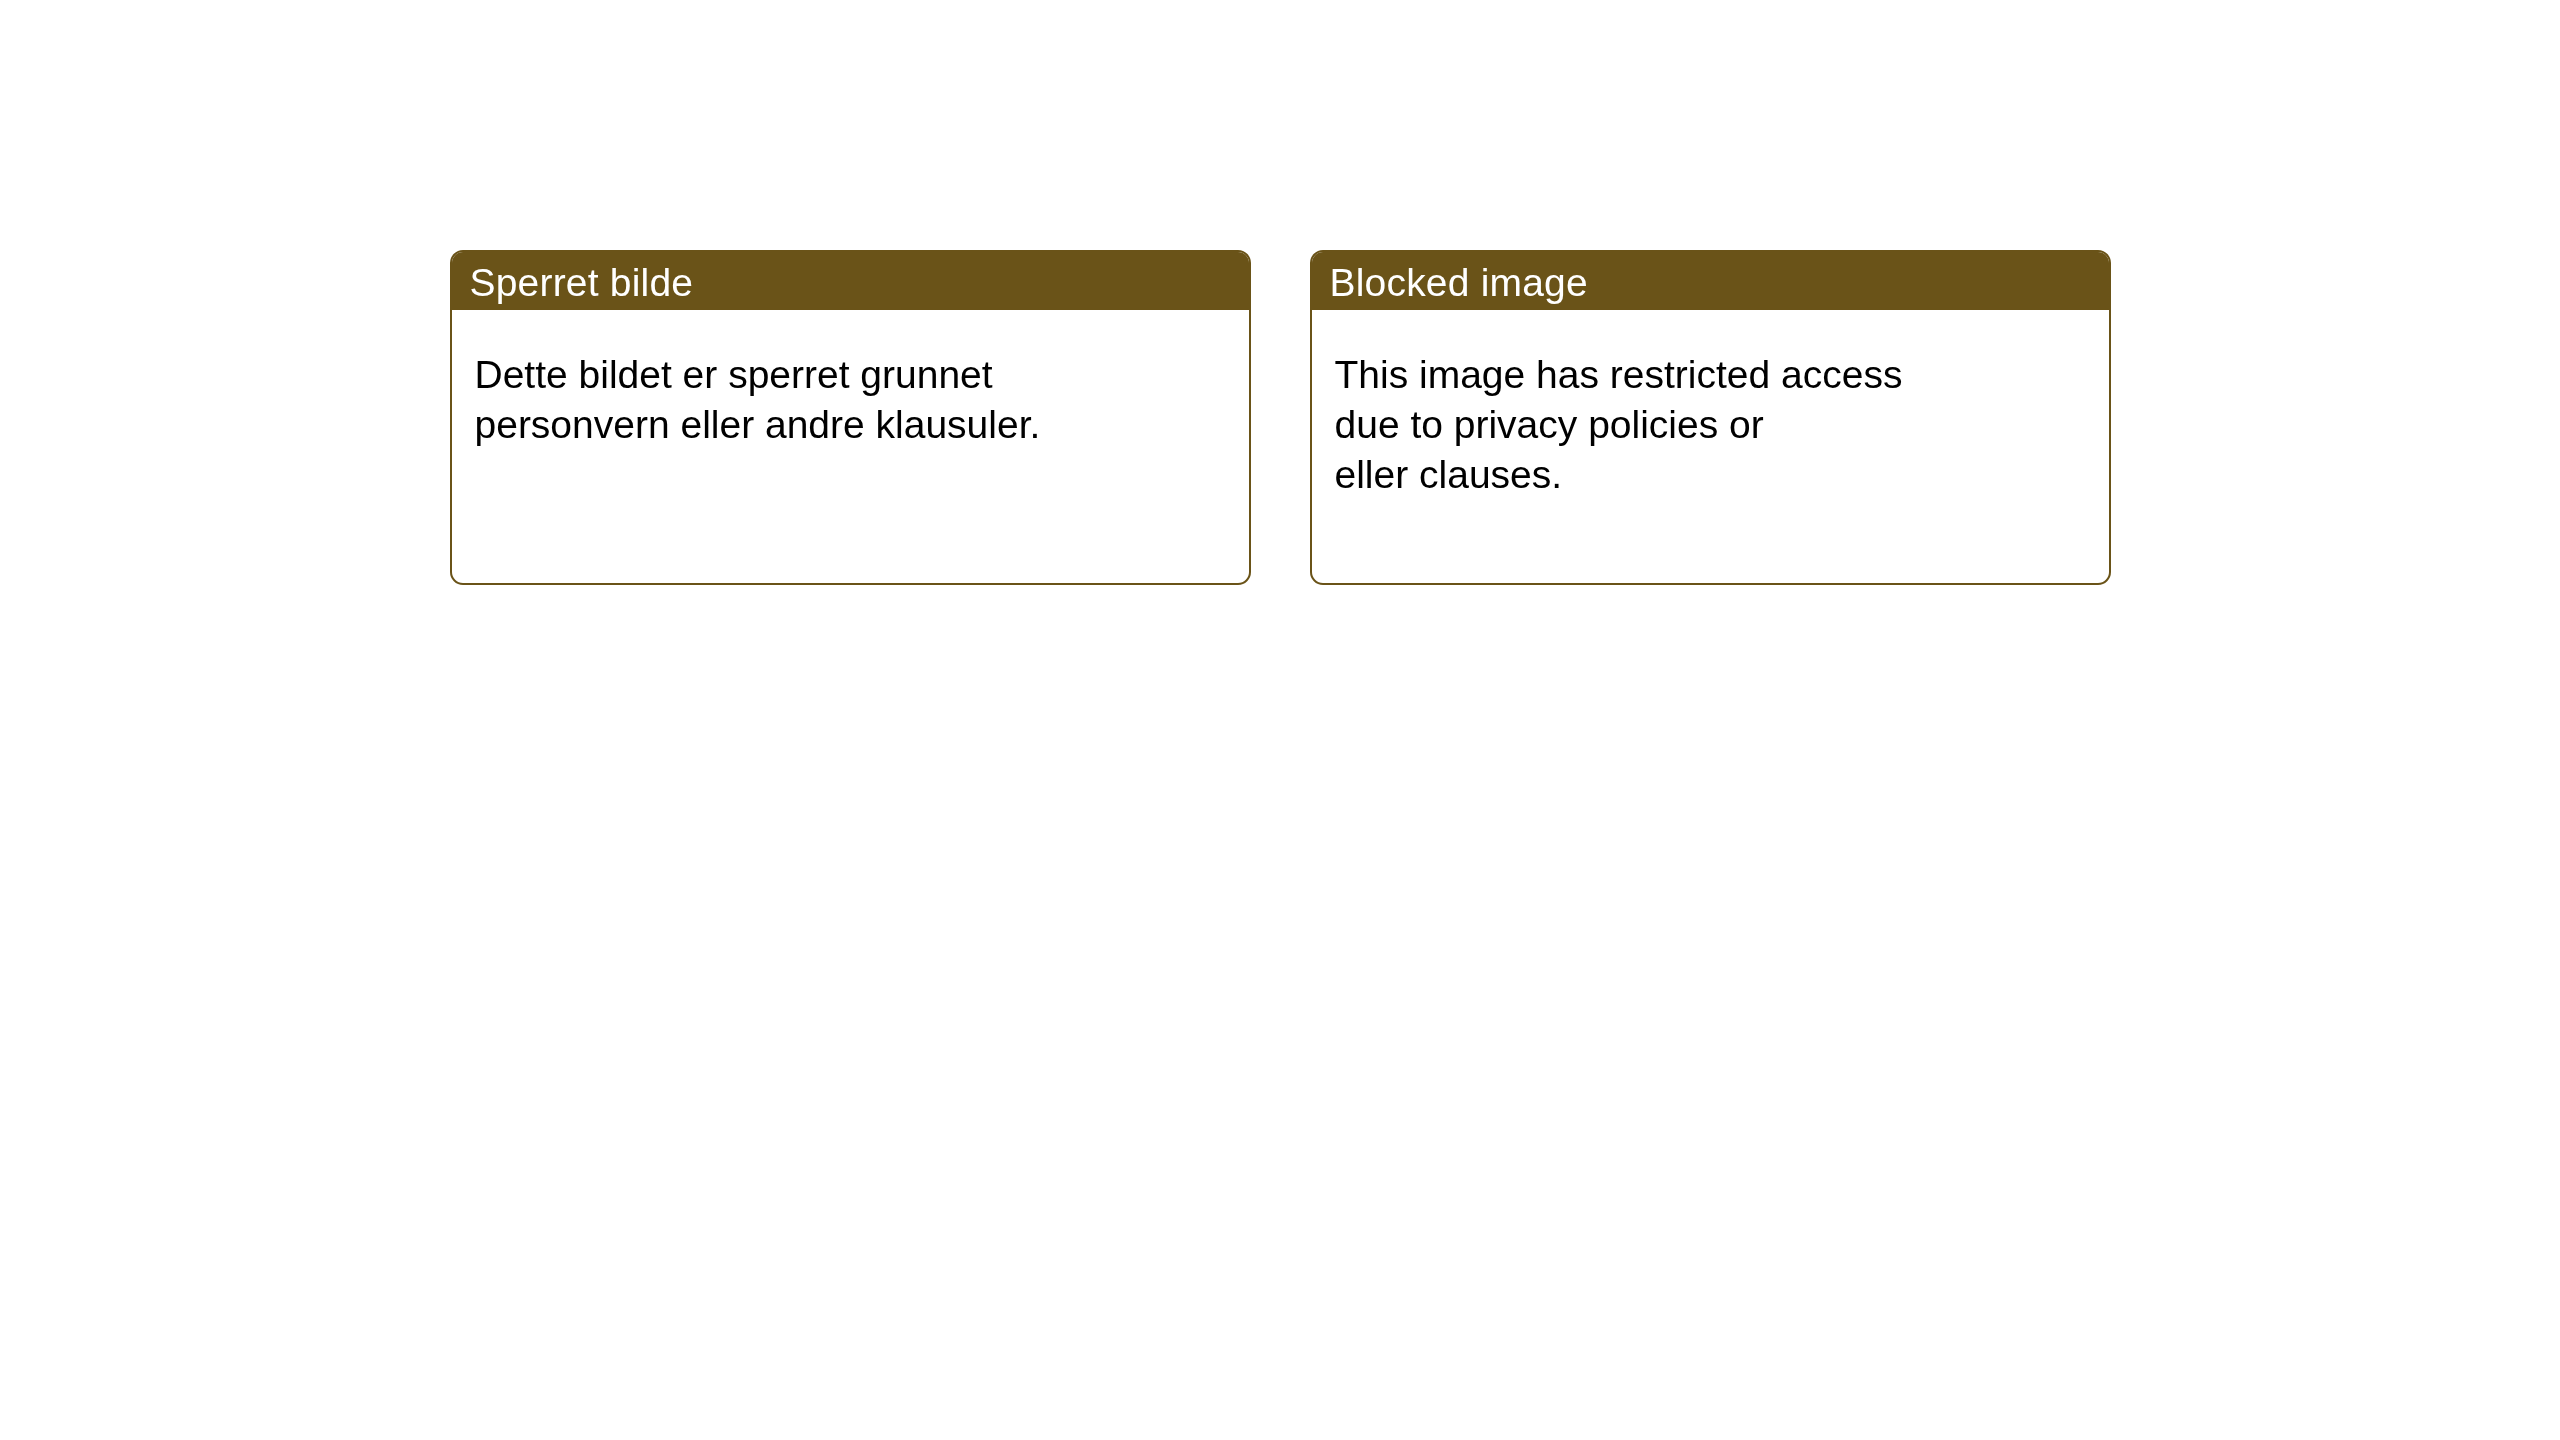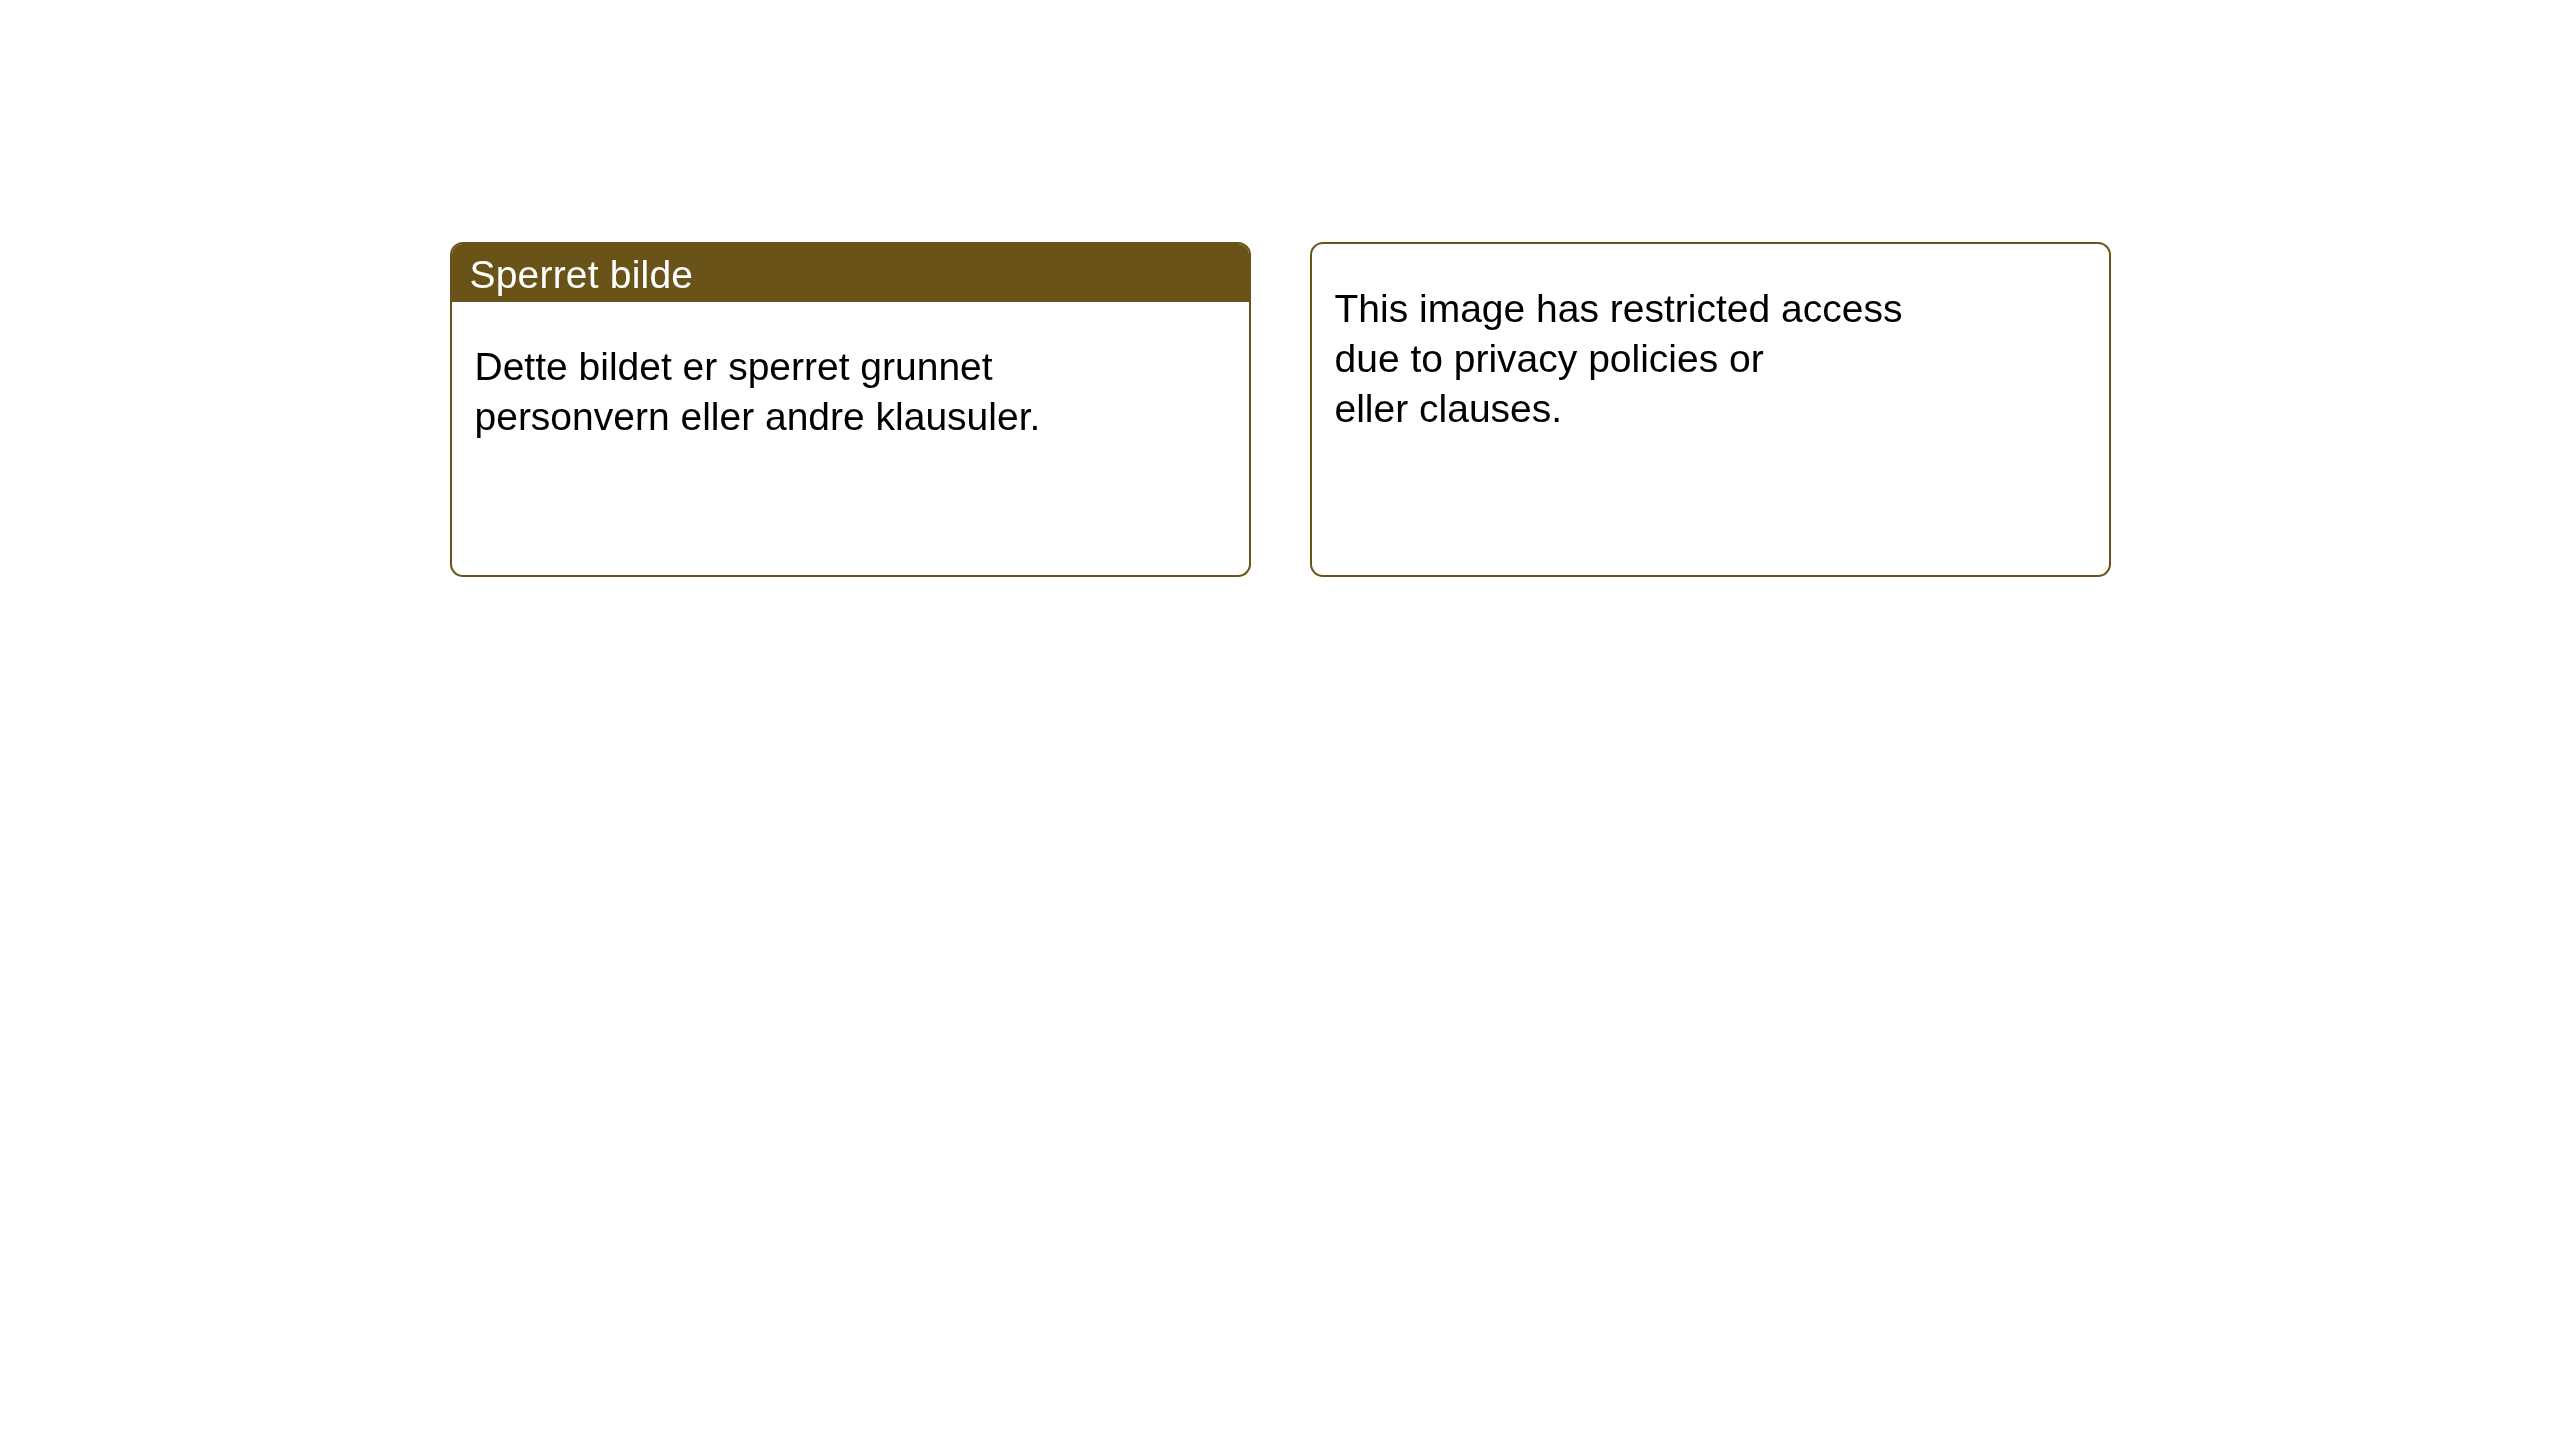--- a/index.html
+++ b/index.html
@@ -9,21 +9,21 @@
   body {
     width: 2560px;
     height: 1440px;
     background: var(--page-bg, #ffffff);
     font-family: "Liberation Sans", sans-serif;
     position: relative;
     overflow: hidden;
   }
   .cards-row {
     position: absolute;
-    top: 242px;
+    top: 250px;
     left: 0;
     width: 100%;
     display: flex;
     justify-content: center;
     gap: 59px;
   }
   .card {
     width: 801px;
     height: 335px;
     box-sizing: border-box;
@@ -62,18 +62,21 @@
 
   <div class="card">
     <div class="card-header">
       <span class="card-title">Sperret bilde</span>
     </div>
     <div class="card-body">Dette bildet er sperret grunnet
 personvern eller andre klausuler.</div>
   </div>
 
   <div class="card">
+    <div class="card-header">
+      <span class="card-title">Blocked image</span>
+    </div>
     <div class="card-body">This image has restricted access
 due to privacy policies or
 eller clauses.</div>
   </div>
 
 </div>
 
 </body></html>

